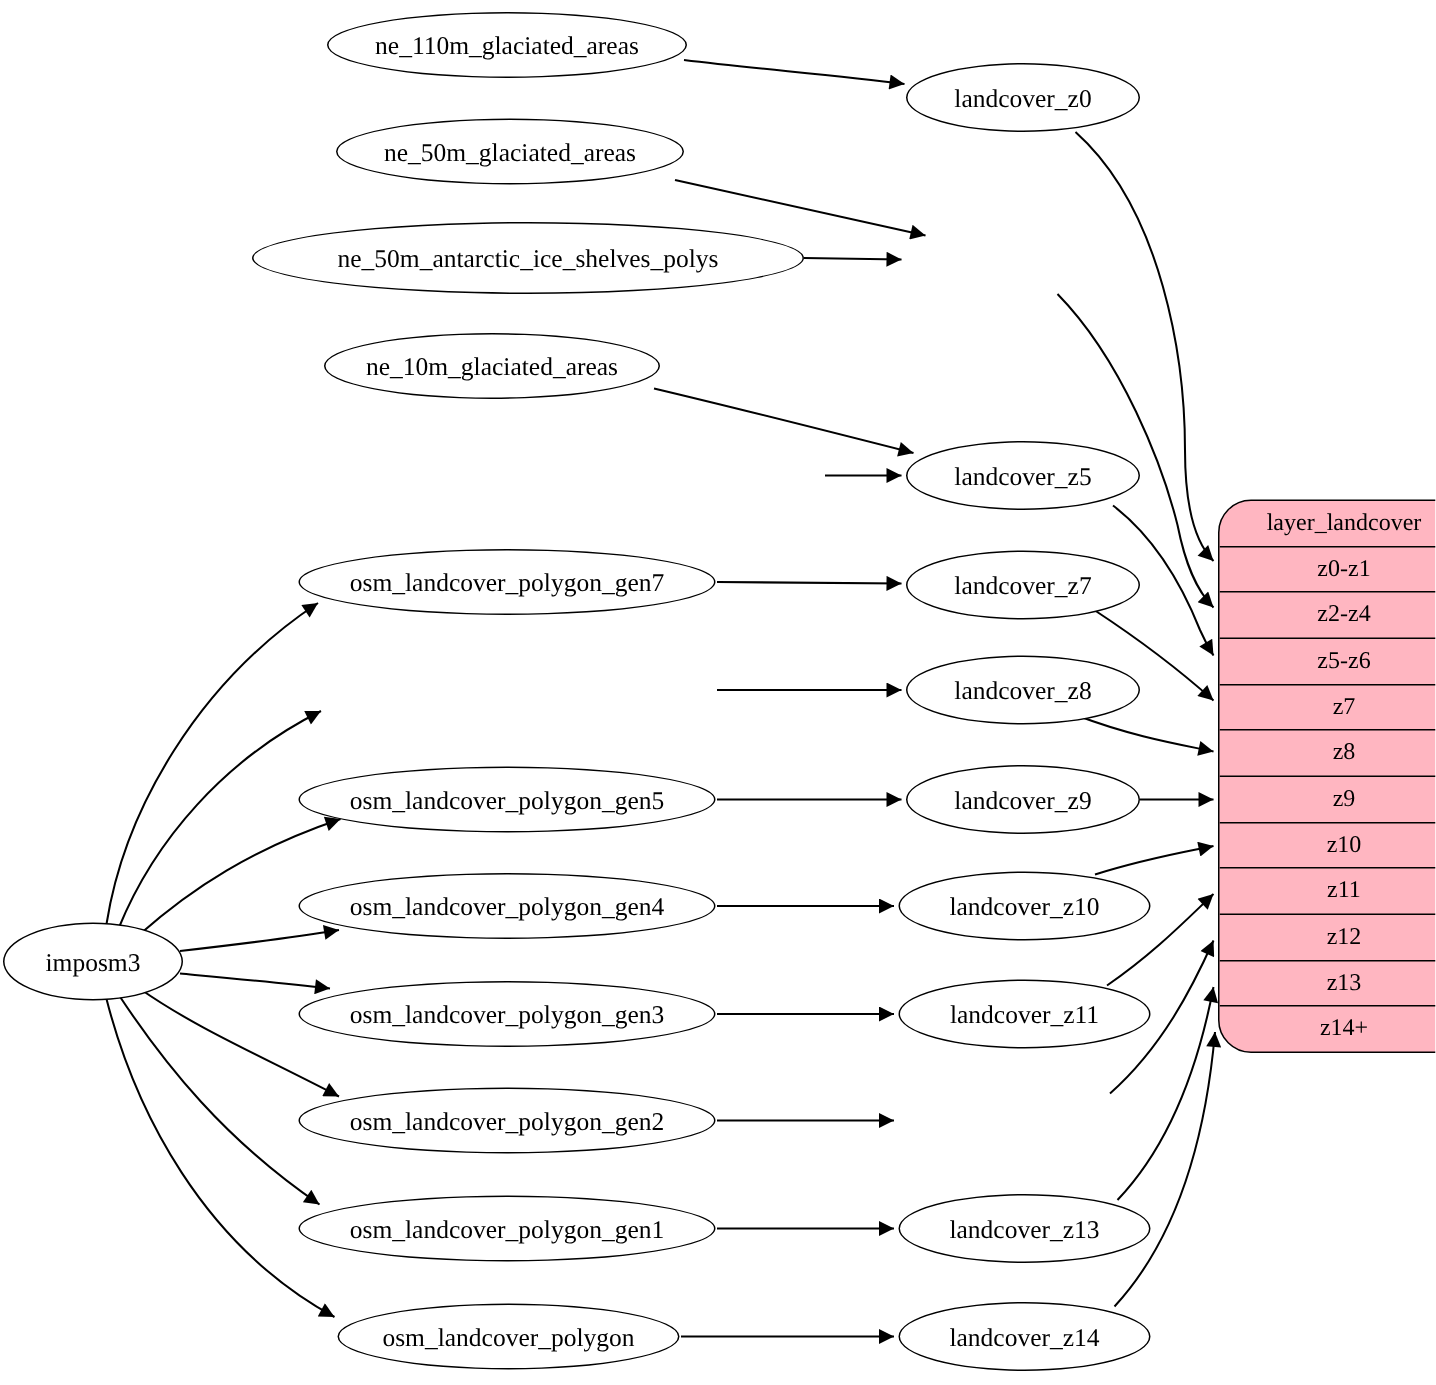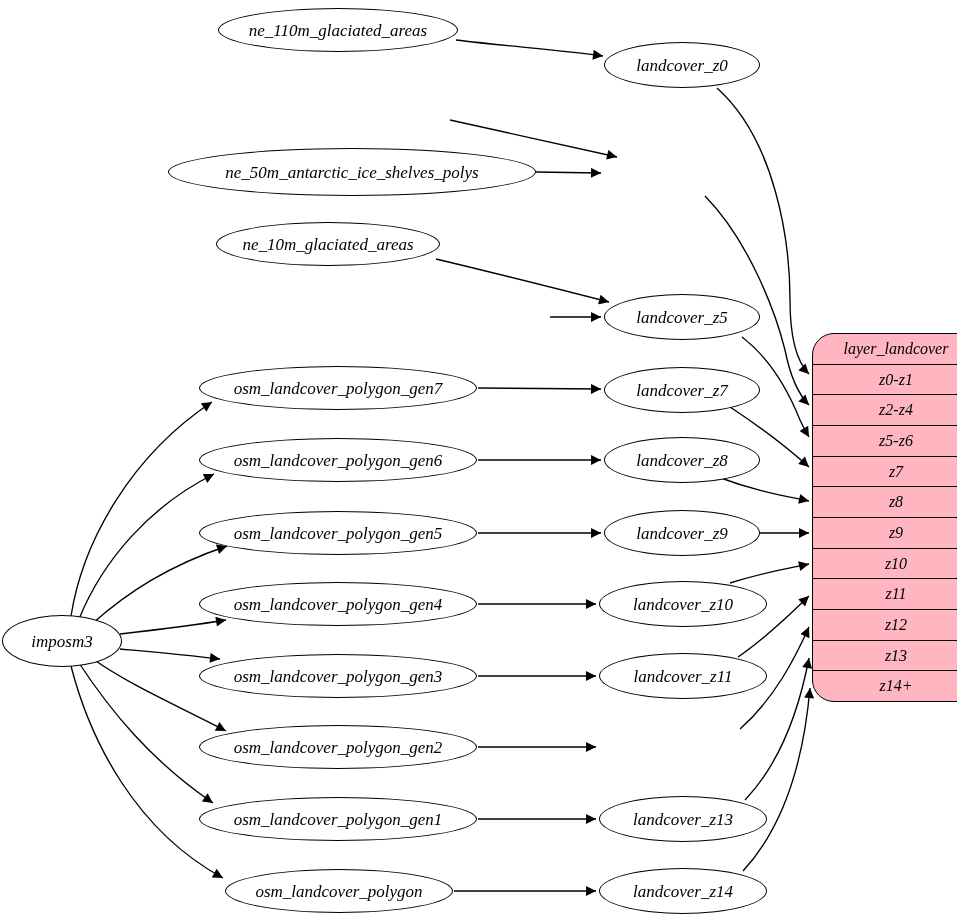--- a/index.html
+++ b/index.html
@@ -3,21 +3,20 @@
 <meta charset="utf-8">
 <style>
   html,body { margin:0; padding:0; background:#ffffff; }
   #canvas {
     position:relative;
     width:957px; height:923px;
     background:var(--bg,#ffffff);
     font-family:"Liberation Serif","DejaVu Serif",serif;
     color:var(--text,#000);
     overflow:hidden;
-    font-style:italic;
   }
   #edges { position:absolute; left:0; top:0; width:957px; height:923px; }
   .node {
     position:absolute;
     border:1.4px solid var(--stroke,#000);
     border-radius:50%;
     background:var(--node-fill,#fff);
     display:flex; align-items:center; justify-content:center;
     font-size:17px; line-height:1; white-space:nowrap;
     box-sizing:border-box;
@@ -84,24 +83,24 @@
       <path d="M 760 533 L 809 533" marker-end="url(#ah)"></path>
       <path d="M 730 583 C 765 572, 790 568, 809 564" marker-end="url(#ah)"></path>
       <path d="M 738 657 C 770 635, 792 612, 809 596" marker-end="url(#ah)"></path>
       <path d="M 740 729 C 775 698, 795 658, 809 627" marker-end="url(#ah)"></path>
       <path d="M 745 800 C 783 760, 800 705, 809 658" marker-end="url(#ah)"></path>
       <path d="M 743 871 C 790 820, 805 745, 810 688" marker-end="url(#ah)"></path>
     </g>
   </svg>
 
   <div class="node" style="left:218px;top:8px;width:240px;height:44px">ne_110m_glaciated_areas</div>
+  <div class="node" style="left:224px;top:79px;width:232px;height:44px">ne_50m_glaciated_areas</div>
   <div class="node" style="left:168px;top:148px;width:368px;height:48px">ne_50m_antarctic_ice_shelves_polys</div>
   <div class="node" style="left:216px;top:222px;width:224px;height:44px">ne_10m_glaciated_areas</div>
   <div class="node" style="left:199px;top:366px;width:278px;height:44px">osm_landcover_polygon_gen7</div>
-  <div class="node" style="left:199px;top:438px;width:278px;height:44px">osm_landcover_polygon_gen6</div>
   <div class="node" style="left:199px;top:511px;width:278px;height:44px">osm_landcover_polygon_gen5</div>
   <div class="node" style="left:199px;top:582px;width:278px;height:44px">osm_landcover_polygon_gen4</div>
   <div class="node" style="left:199px;top:654px;width:278px;height:44px">osm_landcover_polygon_gen3</div>
   <div class="node" style="left:199px;top:725px;width:278px;height:44px">osm_landcover_polygon_gen2</div>
   <div class="node" style="left:199px;top:797px;width:278px;height:44px">osm_landcover_polygon_gen1</div>
   <div class="node" style="left:225px;top:869px;width:228px;height:44px">osm_landcover_polygon</div>
   <div class="node" style="left:2px;top:615px;width:120px;height:52px">imposm3</div>
 
   <div class="node" style="left:604px;top:42px;width:156px;height:46px">landcover_z0</div>
   <div class="node" style="left:604px;top:294px;width:156px;height:46px">landcover_z5</div>

